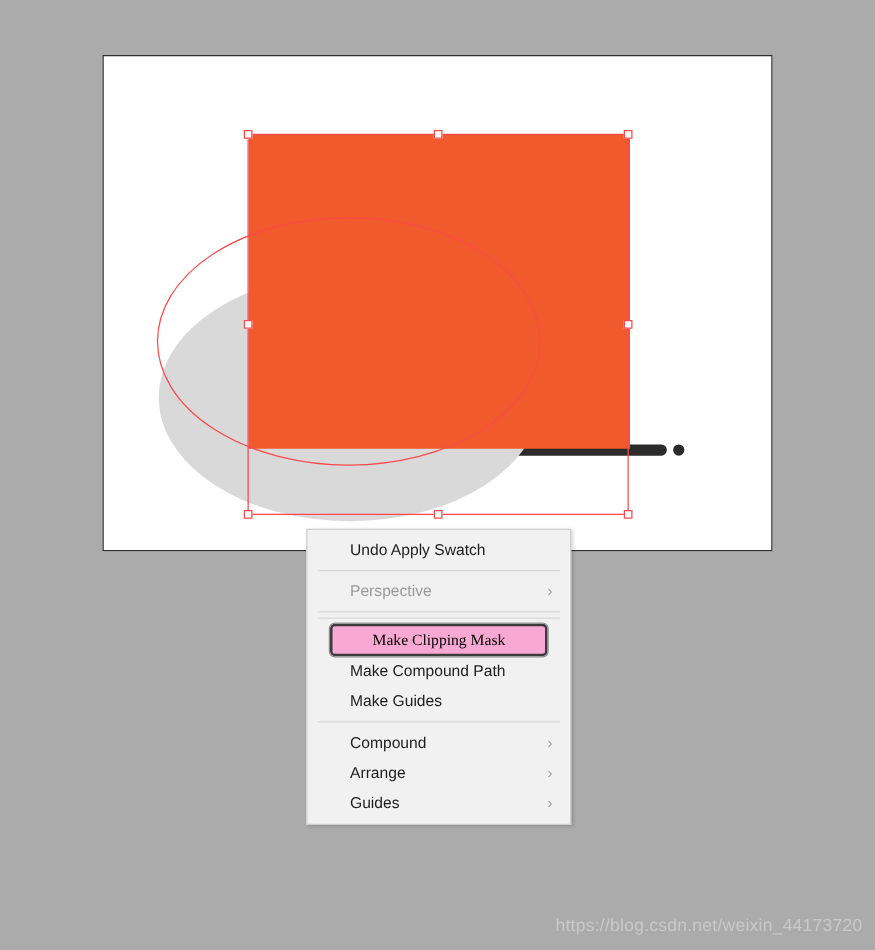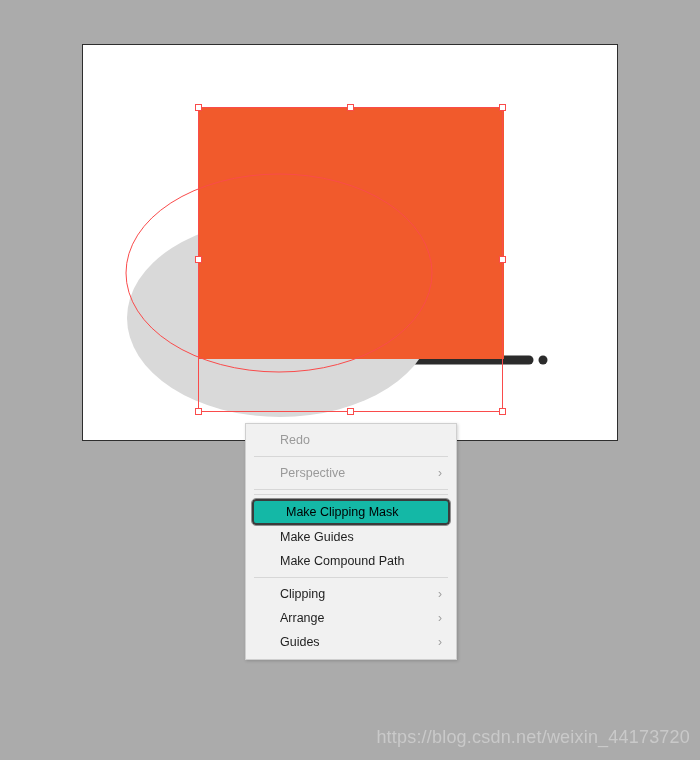--- a/index.html
+++ b/index.html
@@ -124,38 +124,39 @@
     color: #9e9e9e;
     font-size: 12px;
   }
   .menu-sep {
     height: 1px;
     background: #d7d7d7;
     margin: 4px 8px 4px 8px;
   }
   
   .menu-item.highlighted {
-    margin: 0 6px;
+    margin: 0 18px;
     padding-left: 32px;
     height: 22px;
     line-height: 22px;
-    background: #14b8a6;
+    background: #f9a8d4;
     border: 2px solid #3b3b3b;
     border-radius: 4px;
     box-sizing: content-box;
     outline: 1px solid #8f8f8f;
     color: #000000;
+    font-family: Liberation Serif, serif;
   }
 
   
   #watermark {
     position: absolute;
     right: 10px;
     bottom: 12px;
-    font-size: 18px;
+    font-size: 14px;
     color: #c9c9c9;
     letter-spacing: 0.2px;
     white-space: nowrap;
   }
 </style>
 </head>
 <body>
 
 <div id="artboard">
 
@@ -182,27 +183,27 @@
   <span class="handle h-tc"></span>
   <span class="handle h-tr"></span>
   <span class="handle h-ml"></span>
   <span class="handle h-mr"></span>
   <span class="handle h-bl"></span>
   <span class="handle h-bc"></span>
   <span class="handle h-br"></span>
 </div>
 
 <div id="context-menu">
-    <div class="menu-item disabled"><span>Redo</span></div>
+    <div class="menu-item"><span>Undo Apply Swatch</span></div>
     <div class="menu-sep"></div>
     <div class="menu-item disabled"><span>Perspective</span><span class="arrow">›</span></div>
     <div class="menu-sep"></div>
     <div class="menu-sep"></div>
     <div class="menu-item highlighted"><span>Make Clipping Mask</span></div>
+    <div class="menu-item"><span>Make Compound Path</span></div>
     <div class="menu-item"><span>Make Guides</span></div>
-    <div class="menu-item"><span>Make Compound Path</span></div>
-    <div class="menu-sep"></div>
-    <div class="menu-item"><span>Clipping</span><span class="arrow">›</span></div>
+    <div class="menu-sep"></div>
+    <div class="menu-item"><span>Compound</span><span class="arrow">›</span></div>
     <div class="menu-item"><span>Arrange</span><span class="arrow">›</span></div>
     <div class="menu-item"><span>Guides</span><span class="arrow">›</span></div>
   </div>
 
 <div id="watermark">https://blog.csdn.net/weixin_44173720</div>
 
 </body></html>

